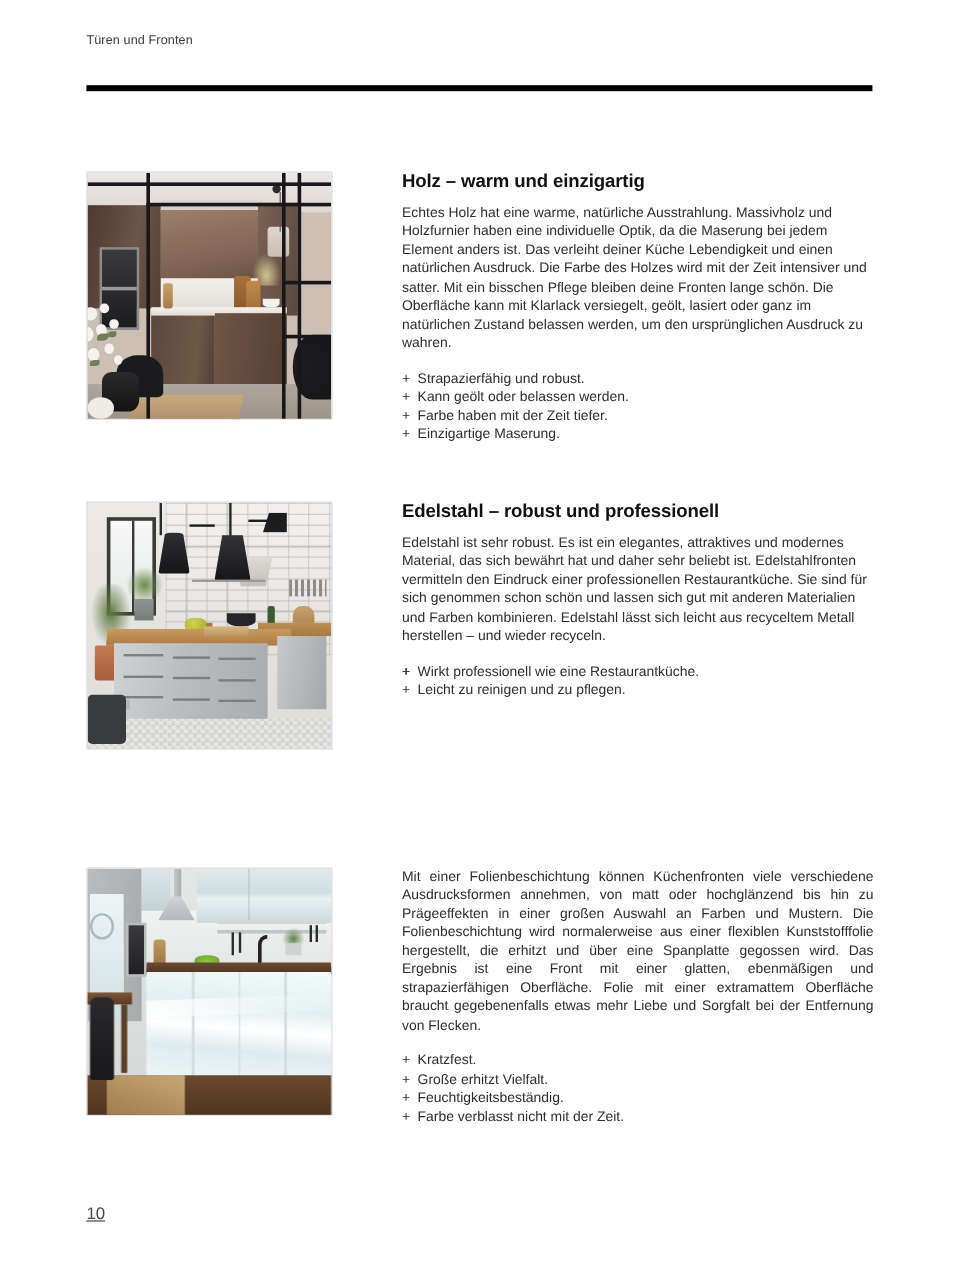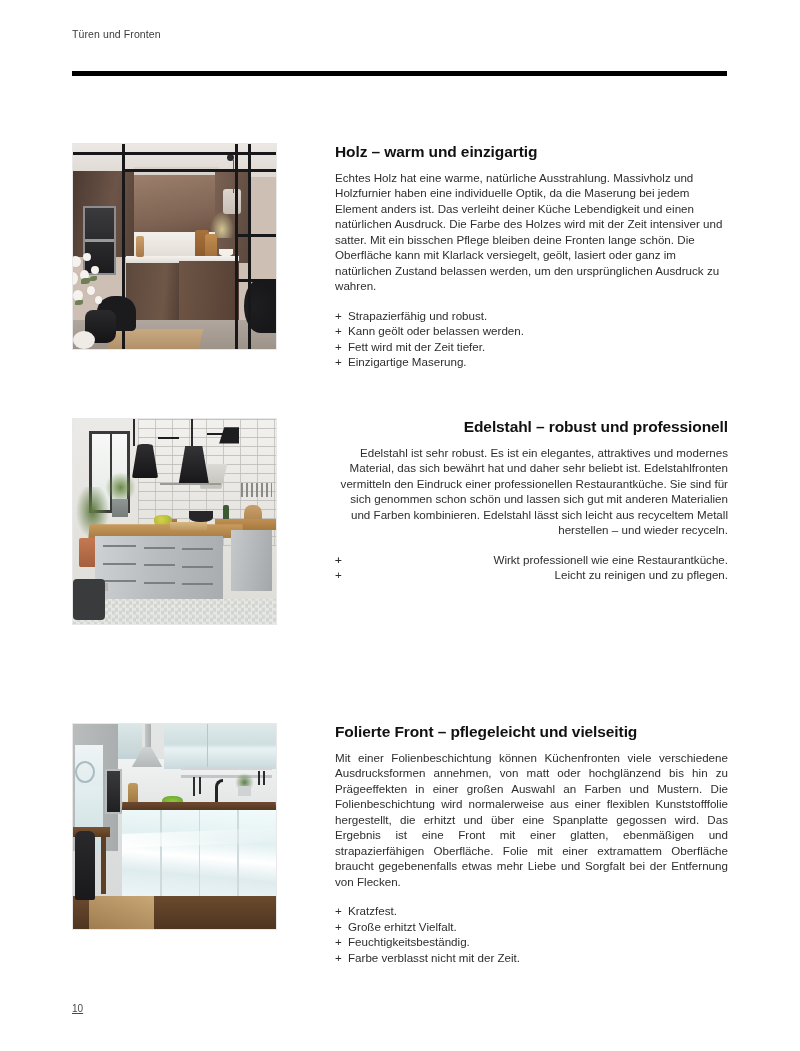--- a/index.html
+++ b/index.html
@@ -55,21 +55,21 @@
     white-space: nowrap;
   }
 
   
   .section {
     position: absolute;
     left: 72px;
     width: 656px;
   }
   .section-1 { top: 143px; }
-  .section-2 { top: 418px; text-align: right; }
+  .section-2 { top: 418px; }
   .section-3 { top: 723px; }
 
   .section-inner {
     display: flex;
     align-items: flex-start;
     gap: 38px;
   }
 
   .photo {
     width: 205px;
@@ -122,21 +122,21 @@
   .plus-list li .plus {
     position: absolute;
     left: 0;
     top: 0;
   }
 
   .page-number {
     position: absolute;
     left: 72px;
     top: 1003px;
-    font-size: 10px;
+    font-size: 14px;
     color: #4a4a4a;
     text-decoration: underline;
   }
 
   
   
   
 
   
   .k1-bg {
@@ -397,21 +397,21 @@
           <li>
             <span class="plus">+</span>
             <span>Strapazierfähig und robust.</span>
           </li>
           <li>
             <span class="plus">+</span>
             <span>Kann geölt oder belassen werden.</span>
           </li>
           <li>
             <span class="plus">+</span>
-            <span>Fett wird mit der Zeit tiefer.</span>
+            <span>Farbe haben mit der Zeit tiefer.</span>
           </li>
           <li>
             <span class="plus">+</span>
             <span>Einzigartige Maserung.</span>
           </li>
         </ul>
       </div>
     </div>
   </div>
 
@@ -518,21 +518,20 @@
           <div class="k3-gloss"></div>
           <div class="k3-floor"></div>
           <div class="k3-floorlight"></div>
           <div class="k3-tabletop3"></div>
           <div class="k3-tableleg"></div>
           <div class="k3-chair3"></div>
         </div>
       </div>
 
       <div class="text-col">
-        <h2 class="sec-heading">Folierte Front – pflegeleicht und vielseitig</h2>
         <p class="sec-body justified">Mit einer Folienbeschichtung können Küchenfronten viele verschiedene Ausdrucksformen annehmen, von matt oder hochglänzend bis hin zu Prägeeffekten in einer großen Auswahl an Farben und Mustern. Die Folienbeschichtung wird normalerweise aus einer flexiblen Kunststofffolie hergestellt, die erhitzt und über eine Spanplatte gegossen wird. Das Ergebnis ist eine Front mit einer glatten, ebenmäßigen und strapazierfähigen Oberfläche. Folie mit einer extramattem Oberfläche braucht gegebenenfalls etwas mehr Liebe und Sorgfalt bei der Entfernung von Flecken.</p>
         <ul class="plus-list">
           <li>
             <span class="plus">+</span>
             <span>Kratzfest.</span>
           </li>
           <li>
             <span class="plus">+</span>
             <span>Große erhitzt Vielfalt.</span>
           </li>

